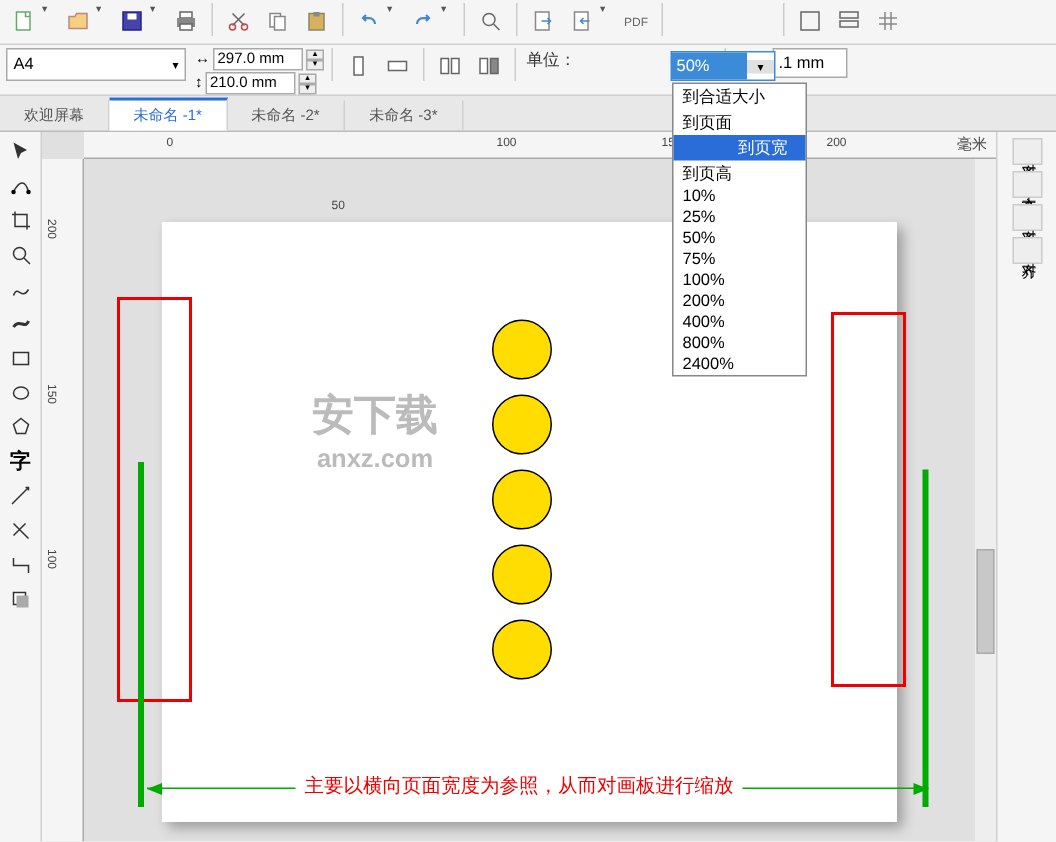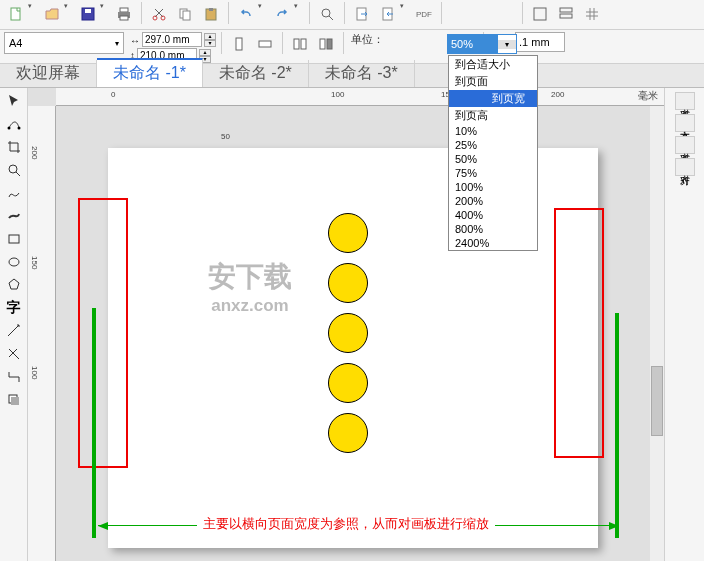--- a/index.html
+++ b/index.html
@@ -22,21 +22,21 @@
 
 .zoom-combo { position: relative; width: 70px; height: 20px; border: 1px solid #3b8bd8; background: #fff; display: flex; align-items: center; margin-top: 32px; }
 .zoom-combo input { width: 50px; border: none; background: #3b8bd8; color: #fff; font-size: 11px; padding: 0 3px; height: 18px; }
 .zoom-combo .dd { width: 18px; text-align: center; font-size: 8px; background: #e0e0e0; cursor: pointer; }
 .zoom-dropdown { position: absolute; top: 20px; left: 0; width: 90px; background: #fff; border: 1px solid #888; z-index: 100; }
 .zoom-dropdown div { padding: 1px 6px; font-size: 11px; cursor: pointer; }
 .zoom-dropdown div.sel { background: #2a6cd8; color: #fff; padding-left: 43px; }
 .unit-input { width: 50px; height: 20px; border: 1px solid #aaa; font-size: 11px; padding: 0 3px; }
 
 .tabs-row { display: flex; align-items: flex-end; background: #e8e8e8; height: 24px; border-bottom: 1px solid #bbb; position: relative; }
-.tab { padding: 3px 16px; font-size: 16px; color: #555; cursor: pointer; border-right: 1px solid #d0d0d0; }
+.tab { padding: 3px 16px; font-size: 10px; color: #555; cursor: pointer; border-right: 1px solid #d0d0d0; }
 .tab.active { background: #fff; color: #2a6cd8; border-top: 2px solid #2a6cd8; }
 
 .main-area { display: flex; height: calc(100% - 88px); }
 .left-tools { width: 28px; background: #f5f5f5; border-right: 1px solid #d0d0d0; display: flex; flex-direction: column; align-items: center; padding-top: 2px; gap: 1px; }
 .tool-btn { width: 24px; height: 22px; display: flex; align-items: center; justify-content: center; cursor: pointer; }
 
 .canvas-wrap { flex: 1; position: relative; background: #e0e0e0; overflow: hidden; }
 .ruler-h { position: absolute; top: 0; left: 28px; right: 0; height: 18px; background: #f5f5f5; border-bottom: 1px solid #aaa; display: flex; font-size: 8px; color: #444; }
 .ruler-h span { position: absolute; top: 2px; }
 .ruler-h .unit-label { right: 6px; top: 1px; font-size: 10px; }

